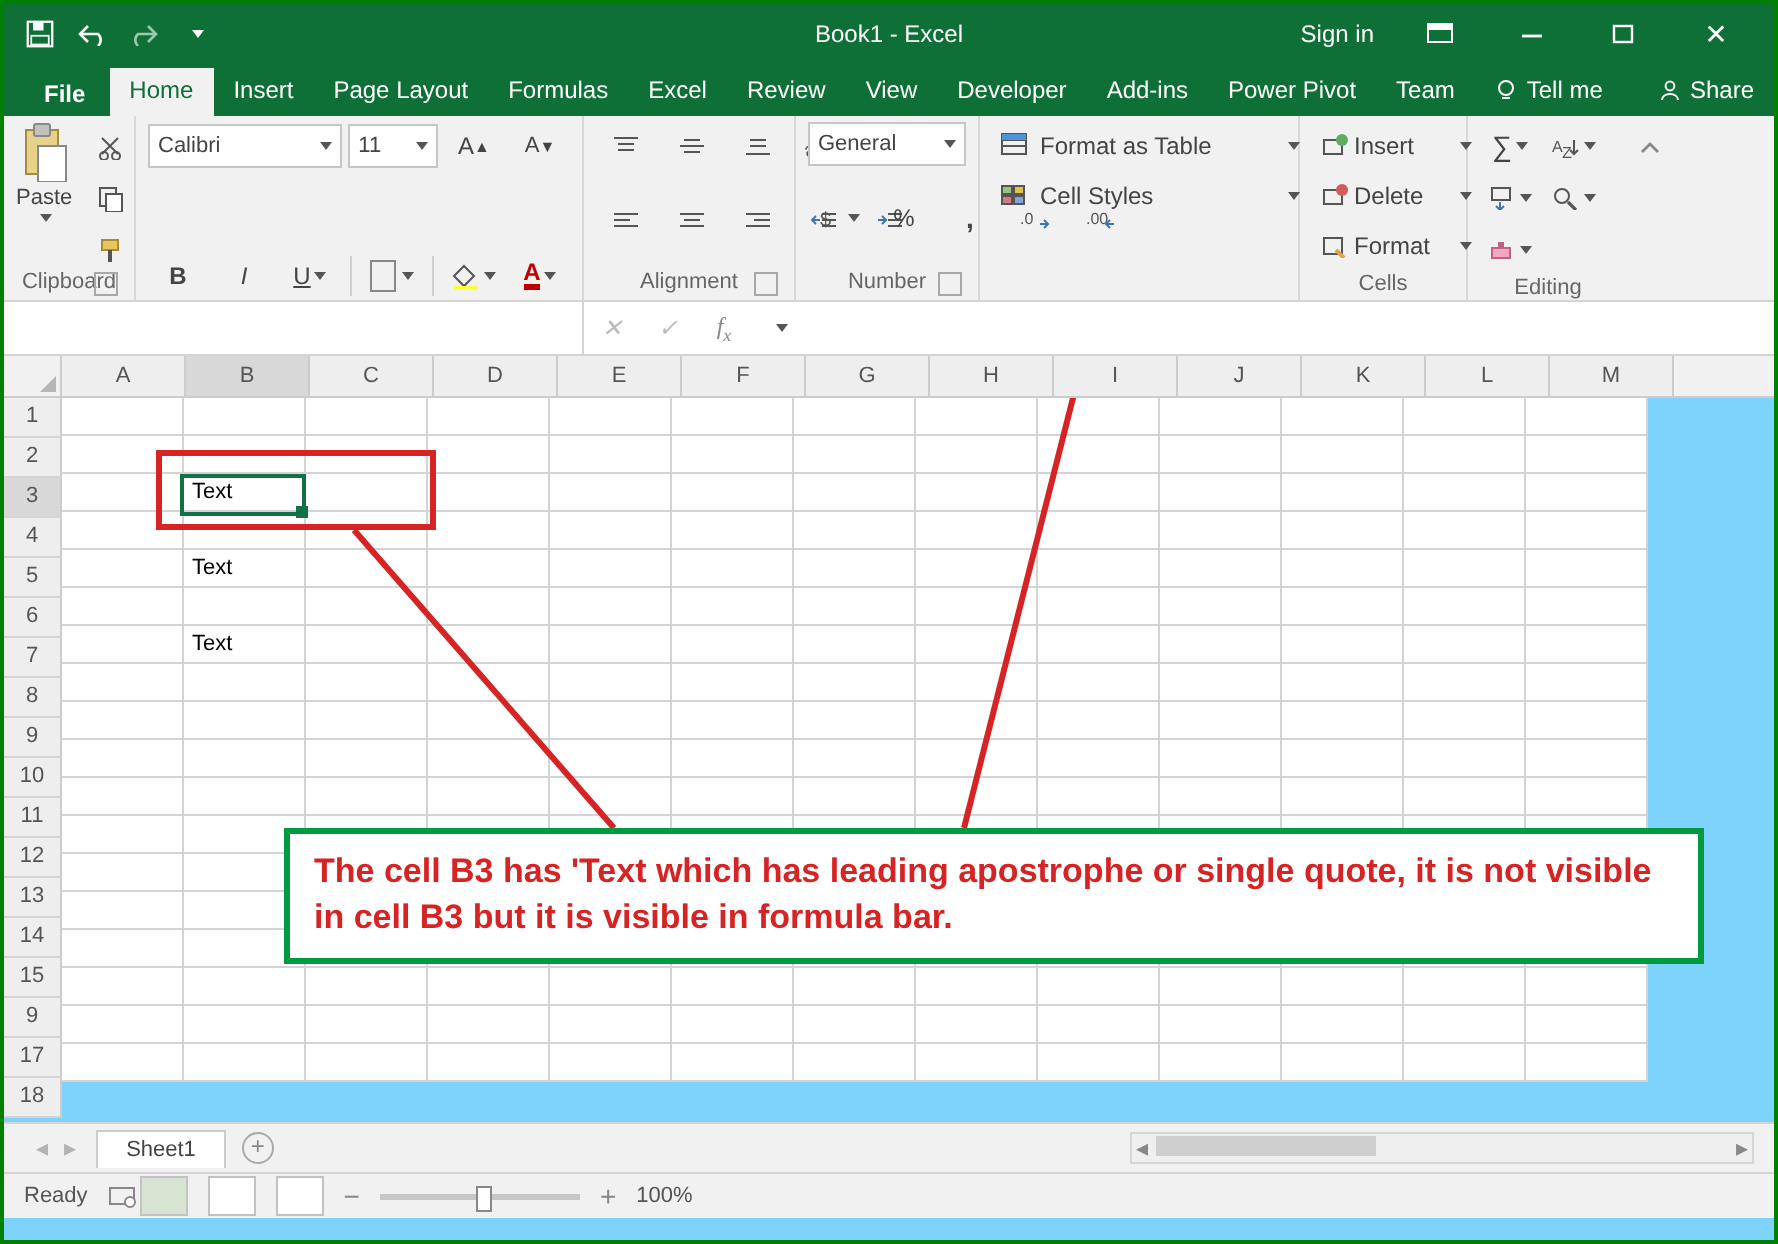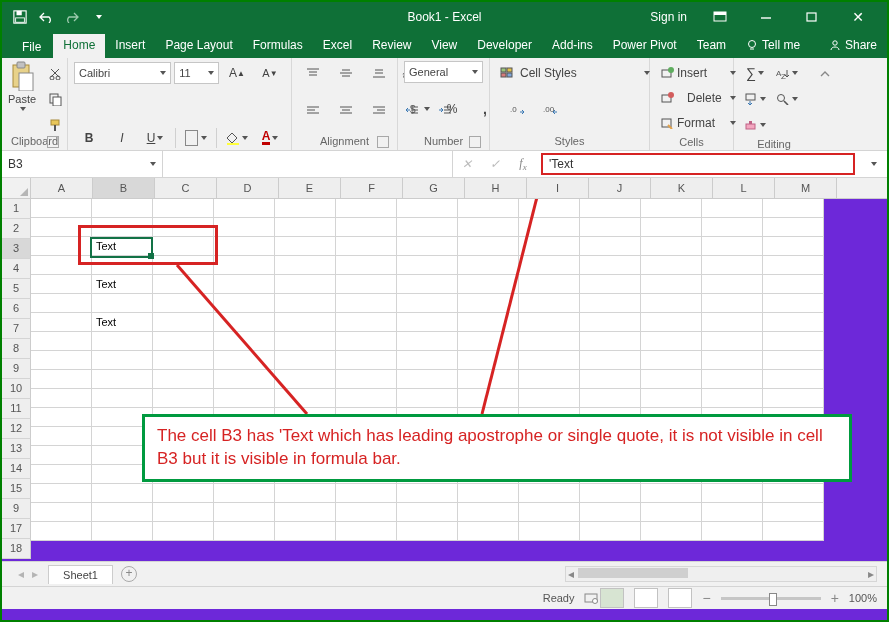--- a/index.html
+++ b/index.html
@@ -1,27 +1,27 @@
 <!DOCTYPE html>
 <html><head>
 <meta charset="utf-8">
 <style>
   html,body{margin:0;padding:0;font-family:"Segoe UI",Arial,sans-serif;font-size:12px;color:#444;background:#fff;overflow:hidden}
-  .frame{width:889px;height:622px;border:2px solid #008000;box-sizing:border-box;position:relative;background:#6d28d9}
+  .frame{width:889px;height:622px;border:2px solid #008000;box-sizing:border-box;position:relative;background:#7dd3fc}
   .titlebar{height:30px;background:#0f7037;display:flex;align-items:center;color:#fff;padding:0 6px;position:relative}
   .qat{display:flex;gap:2px;align-items:center}
   .qat .qbtn{width:24px;height:24px;display:flex;align-items:center;justify-content:center;border-radius:1px}
   .title{position:absolute;left:50%;transform:translateX(-50%);font-size:12px}
   .win-right{margin-left:auto;display:flex;align-items:center;gap:0}
   .signin{padding:0 10px;font-size:12px}
   .winbtn{width:46px;height:30px;display:flex;align-items:center;justify-content:center}
   .winbtn.close{background:transparent}
   .ribbon-tabs{height:26px;background:#0f7037;display:flex;align-items:flex-end;color:#fff;padding-left:8px;gap:0}
   .tab{padding:4px 10px 6px;font-size:12px;cursor:pointer}
-  .tab.file{background:#0f7037;color:#fff;font-weight:400;padding:4px 12px}
+  .tab.file{background:#0f7037;color:#fff;font-weight:700;padding:4px 12px}
   .tab.active{background:#f1f1f1;color:#0f7037}
   .tab.small{display:flex;align-items:center;gap:4px}
   .ribbon-body{height:92px;background:#f1f1f1;border-bottom:1px solid #d4d4d4;display:flex}
   .group{border-right:1px solid #d8d8d8;display:flex;flex-direction:column;justify-content:space-between;padding:3px 6px 0;box-sizing:border-box}
   .group .glabel{text-align:center;font-size:11px;color:#666;padding:1px 0 3px;position:relative}
   .row{display:flex;align-items:center;gap:3px}
   .btn{height:22px;min-width:22px;display:flex;align-items:center;justify-content:center;padding:0 3px;border:1px solid transparent;border-radius:2px}
   .sep{width:1px;height:20px;background:#d0d0d0;margin:0 2px}
   .bigbtn{display:flex;flex-direction:column;align-items:center;justify-content:center;width:40px;gap:2px;font-size:11px;color:#444}
   .dd-caret{width:0;height:0;border-left:3px solid transparent;border-right:3px solid transparent;border-top:4px solid #555;margin-left:2px}
@@ -41,31 +41,31 @@
   .grid{display:flex}
   .rowhdrs{display:flex;flex-direction:column}
   .rh{width:28px;height:19px;border-right:1px solid #ccc;border-bottom:1px solid #d4d4d4;background:#eeeeee;text-align:center;font-size:11px;line-height:19px;color:#555}
   .rh.sel{background:#d8d8d8}
   .cells{position:relative}
   .crow{display:flex}
   .cell{width:61px;height:19px;border-right:1px solid #d4d4d4;border-bottom:1px solid #d4d4d4;box-sizing:border-box;font-size:11px;padding:0 4px;line-height:18px;background:#fff;color:#000}
   .sel-outline{position:absolute;border:2px solid #127246;box-sizing:border-box;pointer-events:none}
   .sel-handle{position:absolute;right:-3px;bottom:-3px;width:6px;height:6px;background:#127246}
   .redrect{position:absolute;border:3px solid #d62323;box-sizing:border-box;pointer-events:none}
-  .annot{position:absolute;border:3px solid #009a3f;padding:8px 12px;font-weight:normal;font-size:17px;color:#d62323;background:#fff;line-height:1.35}
+  .annot{position:absolute;border:3px solid #009a3f;padding:8px 12px;font-weight:bold;font-size:17px;color:#d62323;background:#fff;line-height:1.35}
   svg.conn{position:absolute;top:0;left:0;pointer-events:none}
 
   .sheettabs{height:24px;border-top:1px solid #d4d4d4;background:#f1f1f1;display:flex;align-items:center;padding:0 6px;gap:0}
   .stab-nav{display:flex;gap:8px;color:#b4b4b4;padding:0 10px}
   .stab{padding:3px 14px;background:#fff;border:1px solid #ccc;border-bottom:none;font-size:11px;margin-top:1px}
   .addsheet{width:22px;height:22px;display:flex;align-items:center;justify-content:center;color:#888;border:1px solid transparent;margin-left:4px}
   .hscroll{flex:1;display:flex;justify-content:flex-end;align-items:center;padding-right:4px}
   .scrollbar{height:14px;width:310px;background:#efefef;border:1px solid #d6d6d6;position:relative}
   .scrollbar .thumb{position:absolute;left:12px;top:1px;height:10px;width:110px;background:#cfcfcf}
-  .status{height:22px;background:#f1f1f1;border-top:1px solid #d4d4d4;display:flex;align-items:center;padding:0 10px;font-size:11px;color:#555;justify-content:flex-end}
+  .status{height:22px;background:#f1f1f1;border-top:1px solid #d4d4d4;display:flex;align-items:center;padding:0 10px;font-size:11px;color:#555;justify-content:flex-start}
   .status-right{display:flex;align-items:center;gap:10px}
   .viewbtn{width:22px;height:18px;border:1px solid #c2c2c2;background:#fff}
   .slider{width:100px;height:3px;background:#c6c6c6;position:relative}
   .slider .knob{position:absolute;left:48px;top:-4px;width:6px;height:11px;background:#fff;border:1px solid #888}
 
   .combo{height:20px;border:1px solid #c6c6c6;background:#fff;display:flex;align-items:center;padding:0 4px;font-size:11px}
   .minisq{width:14px;height:14px;border:1px solid #888;margin-right:1px}
 
   .i-save{width:14px;height:14px}
   .i-x{font-size:14px;line-height:1}
@@ -333,50 +333,59 @@
               <text x="0" y="9" font-size="8" fill="#555">.00</text>
               <path d="M14 9 L10 9 M12 7 L10 9 L12 11" stroke="#3b78b3" fill="none"></path>
             </svg>
           </div>
       </div>
       <div class="glabel"><span>Number</span><span class="launcher"></span></div>
     </div>
 
     <div class="group" style="width:160px">
       <div style="display:flex;flex-direction:column;gap:1px">
+        <div class="btn" style="justify-content:flex-start;width:150px">
+            <svg width="16" height="14">
+              <rect x="1" y="1" width="12" height="10" fill="none" stroke="#555"></rect>
+              <line x1="1" y1="4" x2="13" y2="4" stroke="#555"></line>
+              <line x1="1" y1="7" x2="13" y2="7" stroke="#555"></line>
+              <rect x="1" y="1" width="12" height="3" fill="#4d93d9"></rect>
+            </svg>
+            <span style="margin-left:4px">Format as Table</span>
+            <span class="dd-caret" style="margin-left:auto"></span>
+          </div>
         <div class="btn" style="justify-content:flex-end;width:150px">
             <svg width="16" height="14">
               <rect x="1" y="2" width="5" height="4" fill="#9cc47c" stroke="#555"></rect>
               <rect x="7" y="2" width="5" height="4" fill="#e2c14b" stroke="#555"></rect>
               <rect x="1" y="7" width="5" height="4" fill="#d57b7b" stroke="#555"></rect>
               <rect x="7" y="7" width="5" height="4" fill="#7fa6d9" stroke="#555"></rect>
             </svg>
             <span style="margin-left:4px">Cell Styles</span>
             <span class="dd-caret" style="margin-left:auto"></span>
           </div>
       </div>
-      <div class="glabel">Styles</div>
     </div>
 
     <div class="group" style="width:84px">
       <div style="display:flex;flex-direction:column;gap:1px">
         <div class="btn" style="justify-content:flex-start;width:76px">
             <svg width="14" height="12">
               <rect x="2" y="3" width="9" height="7" fill="none" stroke="#555"></rect>
               <circle cx="11" cy="3" r="3" fill="#5fae5f"></circle>
             </svg>
             <span style="margin-left:3px">Insert</span>
             <span class="dd-caret" style="margin-left:auto"></span>
           </div>
         <div class="btn" style="justify-content:flex-start;width:76px">
             <svg width="14" height="12">
               <rect x="2" y="3" width="9" height="7" fill="none" stroke="#555"></rect>
               <circle cx="11" cy="3" r="3" fill="#d25c5c"></circle>
             </svg>
-            <span style="margin-left:13px">Delete</span>
+            <span style="margin-left:3px">Delete</span>
             <span class="dd-caret" style="margin-left:auto"></span>
           </div>
         <div class="btn" style="justify-content:space-between;width:76px">
             <svg width="14" height="12">
               <rect x="2" y="2" width="9" height="8" fill="none" stroke="#555"></rect>
               <path d="M8 8 L12 12" stroke="#e2a24b" stroke-width="2"></path>
             </svg>
             <span style="margin-left:3px">Format</span>
             <span class="dd-caret" style="margin-left:auto"></span>
           </div>
@@ -425,33 +434,26 @@
     <div style="width:22px;display:flex;align-items:flex-start;justify-content:center;padding-top:4px">
         <div class="btn">
           <svg width="12" height="12">
             <path d="M2 8 L6 4 L10 8" fill="none" stroke="#888" stroke-width="1.4"></path>
           </svg>
         </div>
     </div>
   </div>
 
   <div class="namebox-row">
-    <div class="namebox">
-        <span>B3</span>
-        <span class="dd-caret"></span>
-      </div>
     <div style="width:289px;border-right:1px solid #d4d4d4"></div>
     <div class="fxbtn" style="color:#bbb">✕</div>
     <div class="fxbtn" style="color:#bbb">✓</div>
     <div class="fxbtn">
         <span style="font-style:italic;font-family:serif">f<sub style="font-size:9px">x</sub></span>
       </div>
-    <div class="fxval" style="display:flex;align-items:center">
-      <span class="fxval high" style="min-width:42px">'Text</span>
-    </div>
     <div class="fxbtn">
         <span class="dd-caret"></span>
       </div>
   </div>
 
   <div class="colhdr">
     <div class="corner"></div>
     <div id="colhdrs" style="display:flex">
         <div class="ch">A</div>
         <div class="ch sel">B</div>

